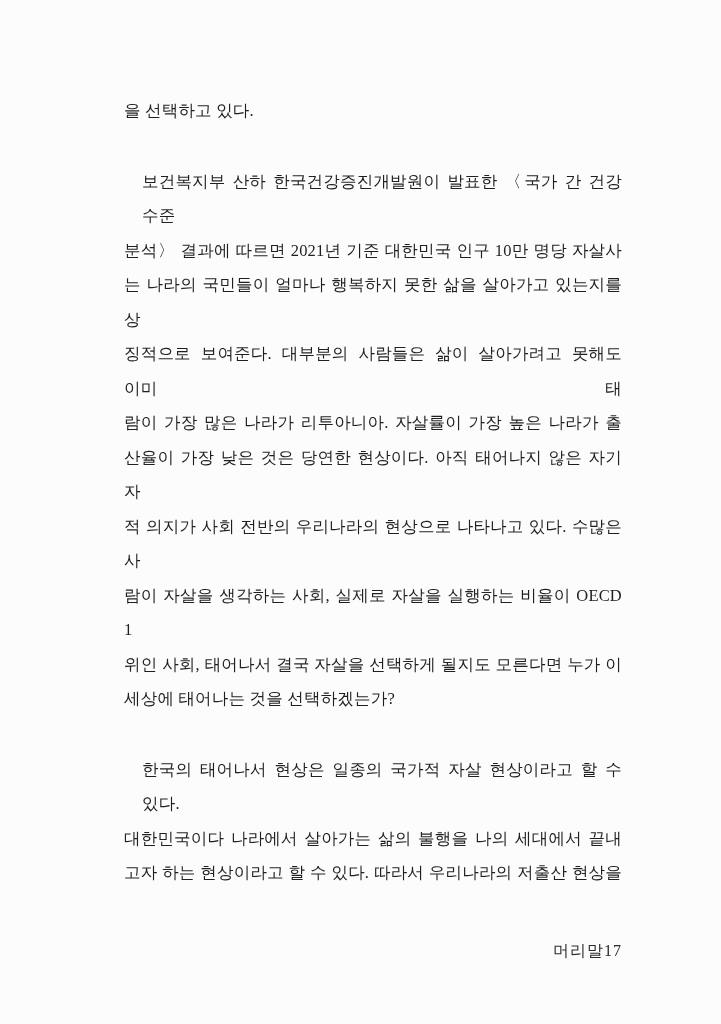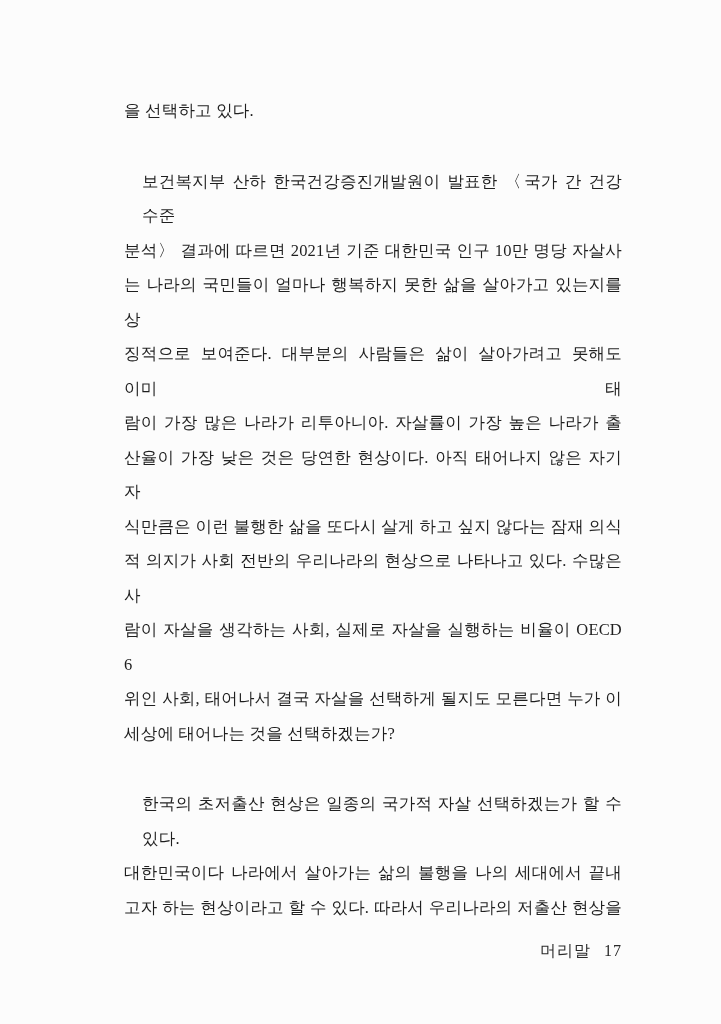--- a/index.html
+++ b/index.html
@@ -49,50 +49,48 @@
     position: absolute;
     left: 124px;
     top: 941px;
     width: 498px;
     text-align: right;
     font-size: 16px;
     letter-spacing: 1px;
     color: #2a2a2a;
   }
   .footer .page-number {
-    margin-left: 13px;
   }
 </style>
 </head>
 <body>
 
 <div class="page">
 
   <div class="text-block">
 
     <div class="para">
       <div class="line last">을 선택하고 있다.</div>
     </div>
 
     <div class="para">
       <div class="line first-indent">보건복지부 산하 한국건강증진개발원이 발표한 〈국가 간 건강 수준</div>
       <div class="line">분석〉 결과에 따르면 2021년 기준 대한민국 인구 10만 명당 자살사</div>
       <div class="line">는 나라의 국민들이 얼마나 행복하지 못한 삶을 살아가고 있는지를 상</div>
       <div class="line">징적으로 보여준다. 대부분의 사람들은 삶이 살아가려고 못해도 이미 태</div>
       <div class="line">람이 가장 많은 나라가 리투아니아. 자살률이 가장 높은 나라가 출</div>
       <div class="line">산율이 가장 낮은 것은 당연한 현상이다. 아직 태어나지 않은 자기 자</div>
-      <div class="line">식만큼은 이런 불행한 삶을 또다시 살게 하고 싶지 않다는 잠재 의식</div>
       <div class="line">적 의지가 사회 전반의 우리나라의 현상으로 나타나고 있다. 수많은 사</div>
-      <div class="line">람이 자살을 생각하는 사회, 실제로 자살을 실행하는 비율이 OECD 6</div>
+      <div class="line">람이 자살을 생각하는 사회, 실제로 자살을 실행하는 비율이 OECD 1</div>
       <div class="line">위인 사회, 태어나서 결국 자살을 선택하게 될지도 모른다면 누가 이</div>
       <div class="line last">세상에 태어나는 것을 선택하겠는가?</div>
     </div>
 
     <div class="para">
-      <div class="line first-indent">한국의 초저출산 현상은 일종의 국가적 자살 선택하겠는가 할 수 있다.</div>
+      <div class="line first-indent">한국의 태어나서 현상은 일종의 국가적 자살 현상이라고 할 수 있다.</div>
       <div class="line">대한민국이다 나라에서 살아가는 삶의 불행을 나의 세대에서 끝내</div>
       <div class="line">고자 하는 현상이라고 할 수 있다. 따라서 우리나라의 저출산 현상을</div>
 
     </div>
 
   </div>
 
   <div class="footer">
     <span class="running-head">머리말</span><span class="page-number">17</span>
   </div>

